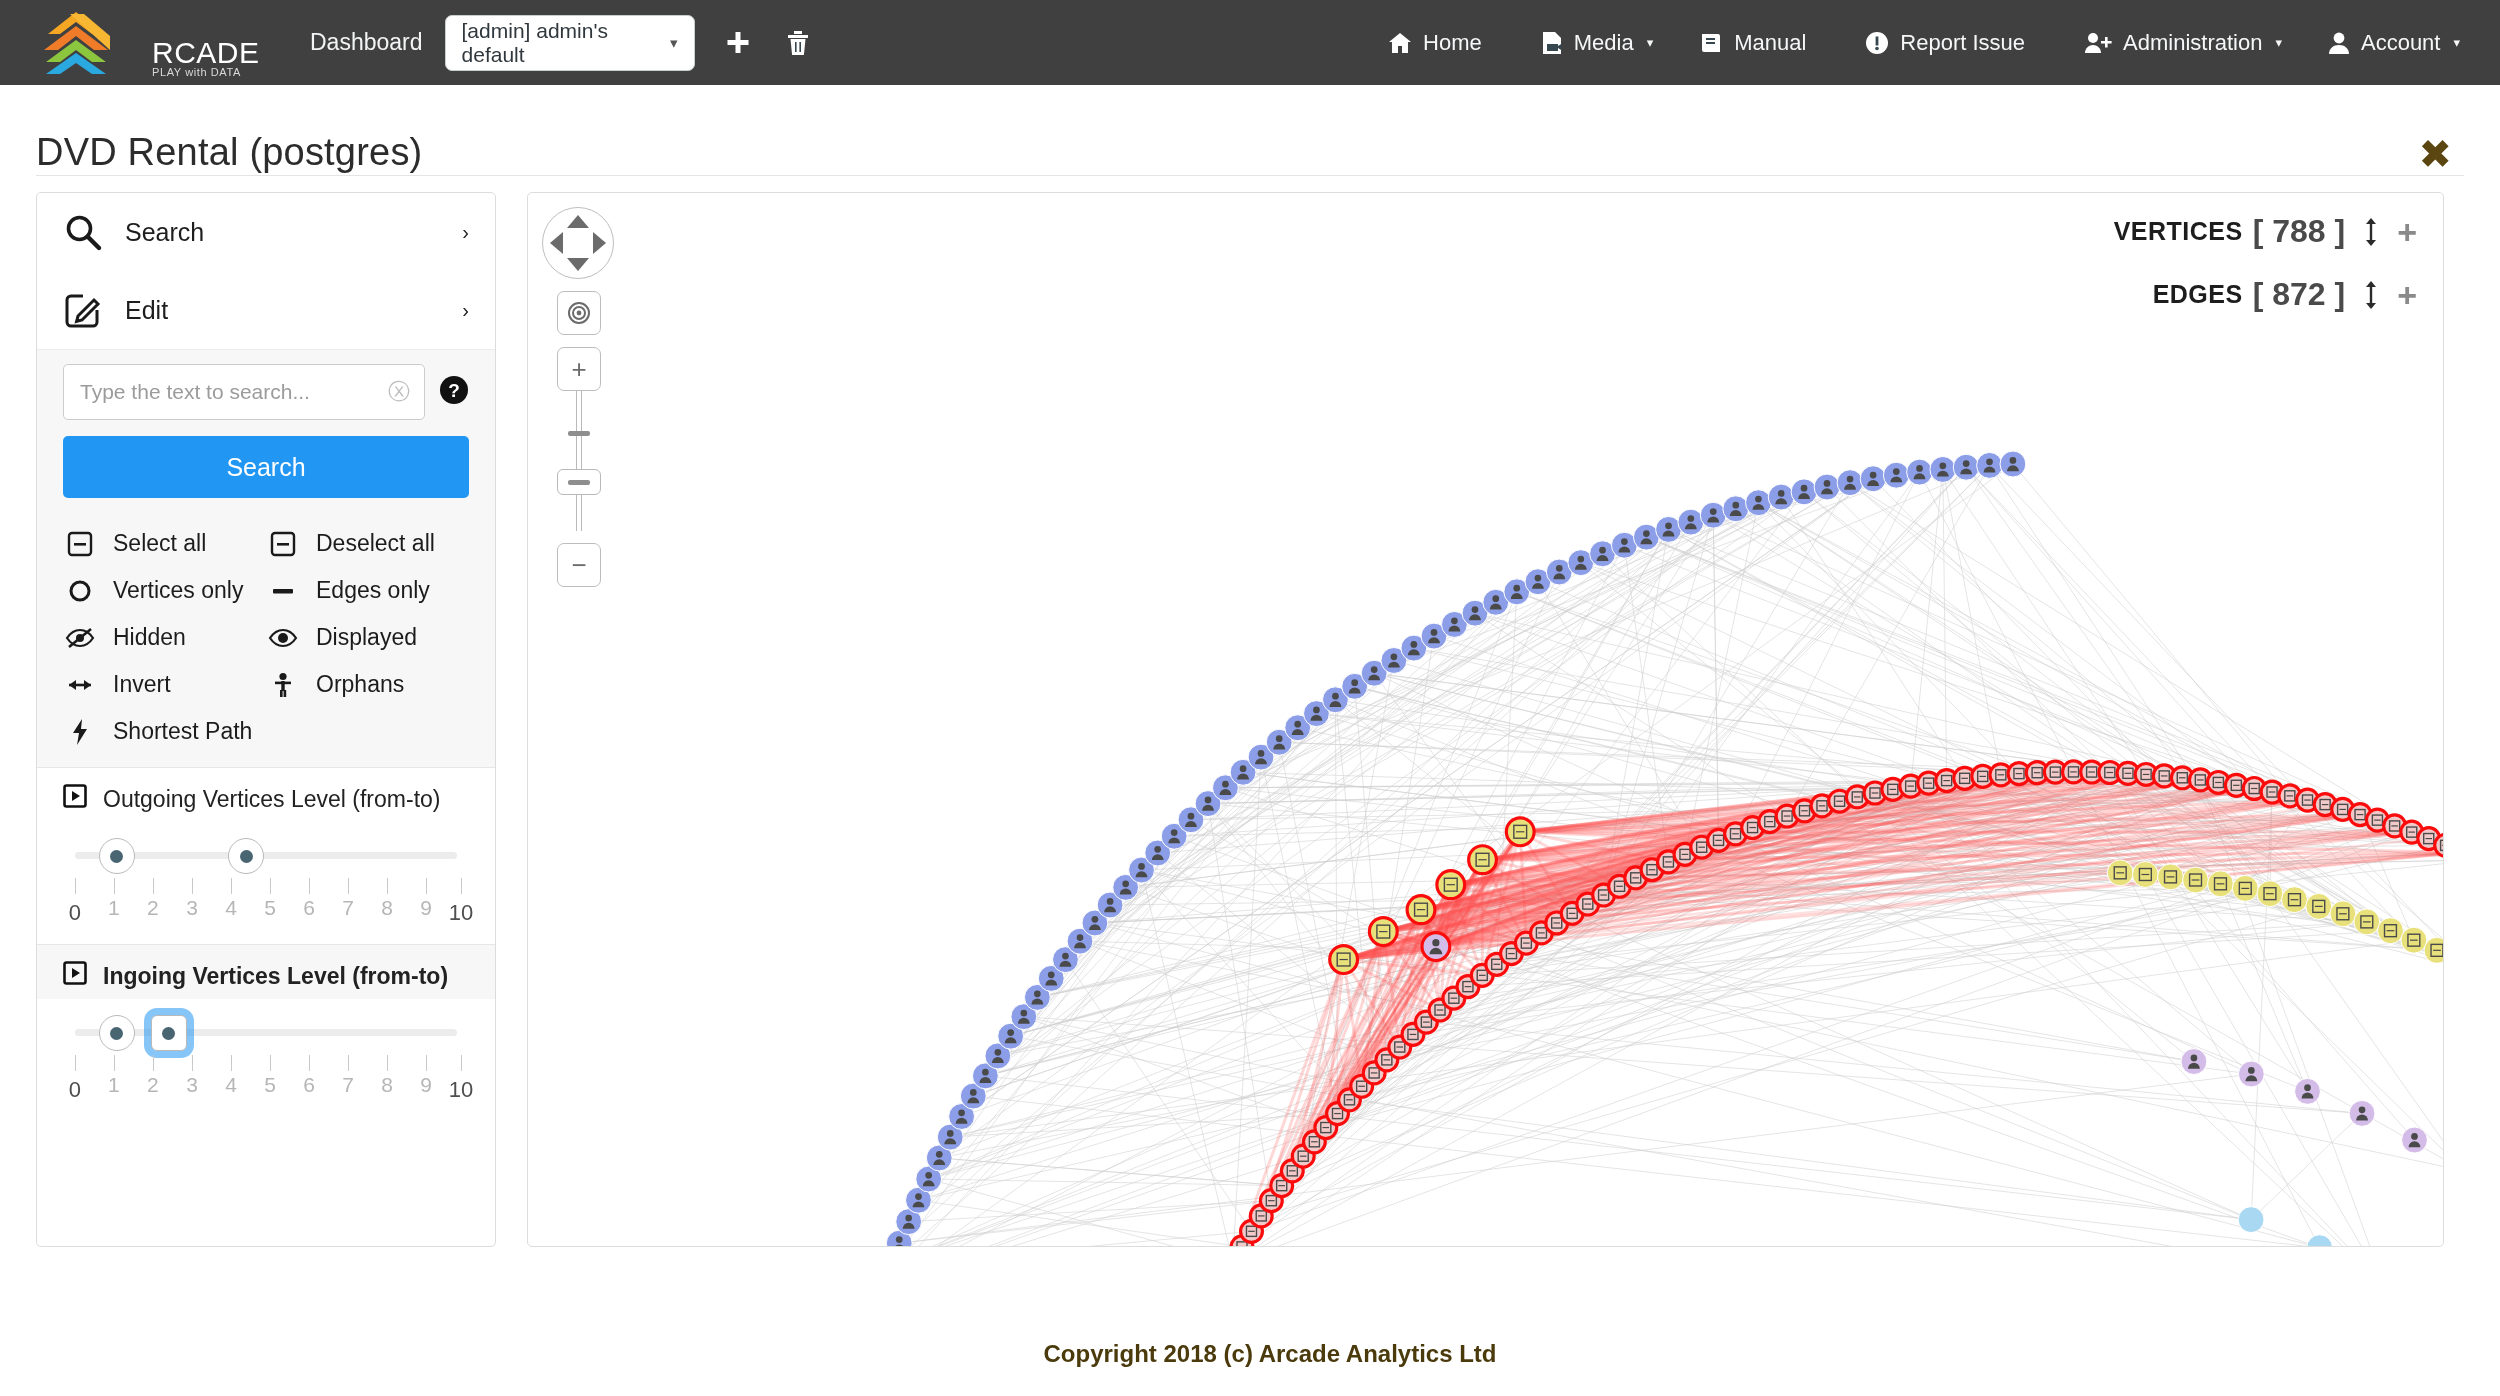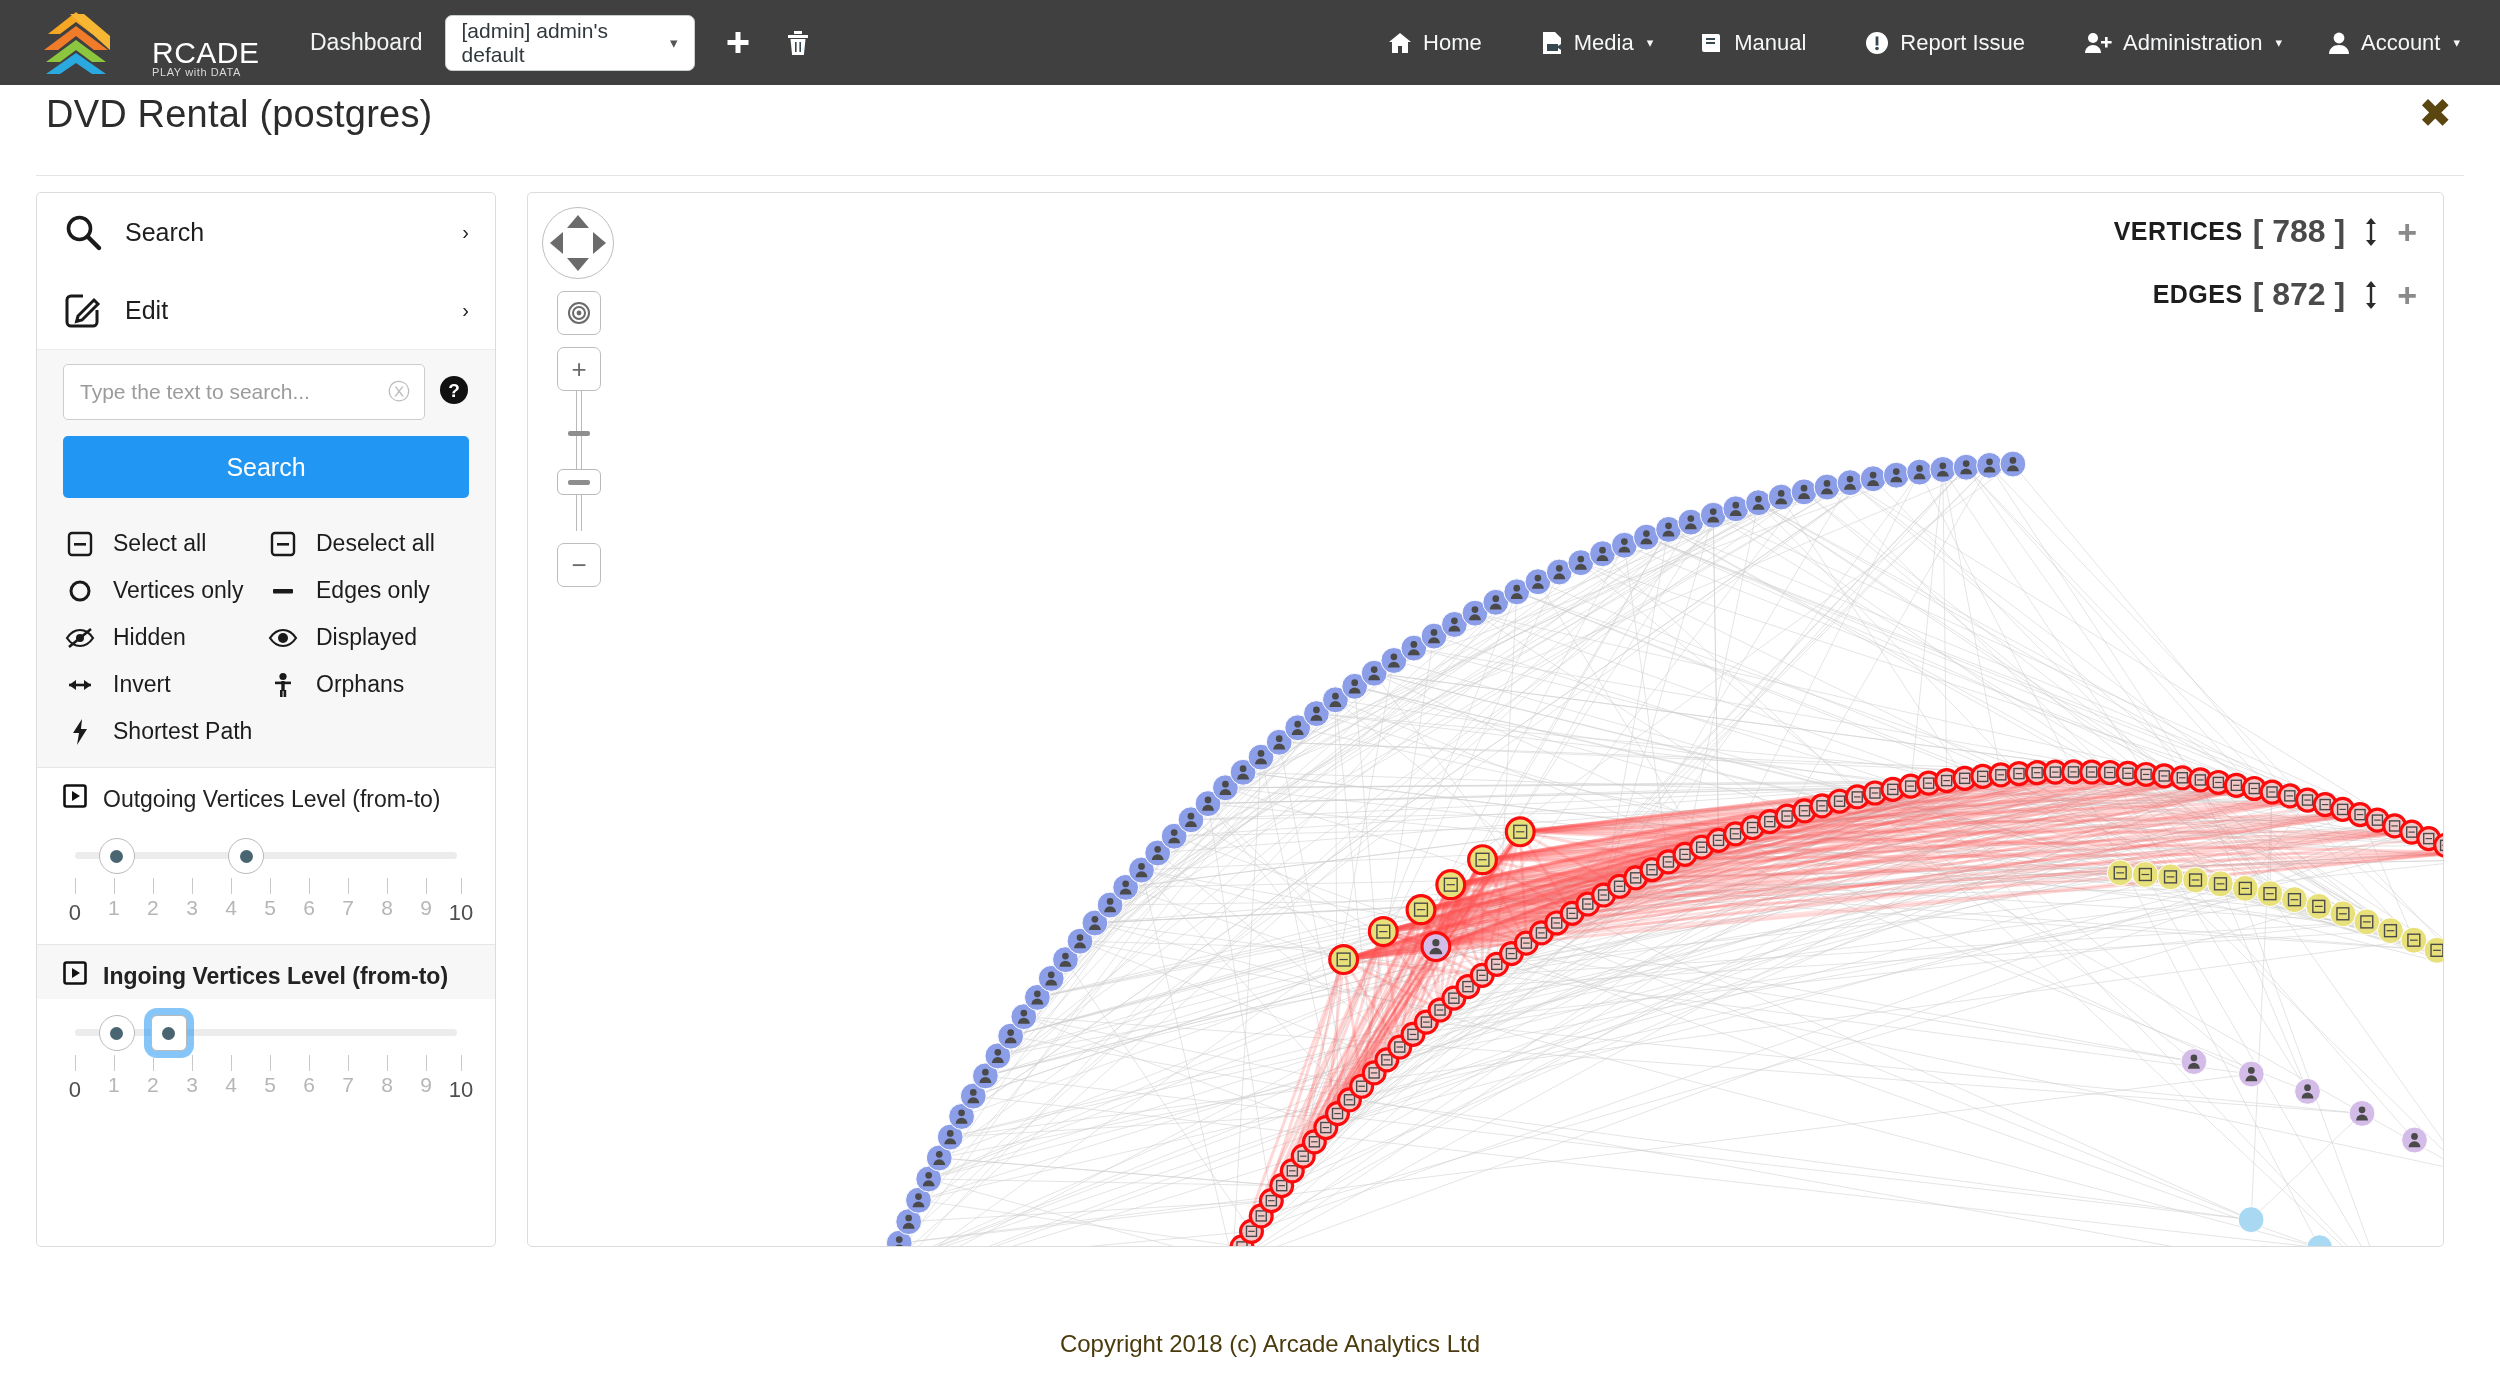--- a/index.html
+++ b/index.html
@@ -43,22 +43,22 @@
   .nav-right { margin-left:auto; display:flex; align-items:center; }
   .nav-item {
     display:flex; align-items:center; gap:11px;
     color:#f5f7f8; font-size:22px; margin-left:46px; cursor:pointer; white-space:nowrap;
   }
   .nav-item .ico { display:flex; align-items:center; }
   .nav-item .carrot { font-size:13px; margin-left:2px; }
 
   
   .titlebar {
-    height:90px; display:flex; align-items:flex-start;
-    padding:8px 36px; position:relative;margin-left:10px;
+    height:90px; display:flex; align-items:flex-end;
+    padding:1px 36px; position:relative;
   }
   .page-title { font-size:38px; color:#2c2c2c; font-weight:400; letter-spacing:0.2px; }
   .close-x {
     margin-left:auto; font-size:40px; line-height:40px; color:#5b4611;
     font-weight:bold; cursor:pointer; font-family:"DejaVu Sans", sans-serif;
     padding-right:12px;
   }
   .title-rule { height:1px; background:#e4e4e4; margin:0 36px; }
 
   
@@ -176,22 +176,22 @@
 
   .legend { position:absolute; right:26px; top:20px; text-align:right; }
   .legend-row { display:flex; align-items:center; justify-content:flex-end; gap:18px; margin-bottom:26px; }
   .legend-name { font-size:25px; font-weight:bold; color:#1d1d1d; letter-spacing:0.5px; }
   .legend-count { font-size:32px; color:#4a4a4a; margin-left:-8px;font-weight:bold;}
   .legend-ico { color:#555; cursor:pointer; display:flex; align-items:center;}
   .legend-plus { color:#8a8a8a; font-size:34px; line-height:24px; cursor:pointer; font-weight:bold;}
 
   
   .footer {
-    position:absolute; left:0; right:0; bottom:38px;
-    text-align:center; font-size:24px; font-weight:normal; color:#4a3a0c;padding-left:40px;
+    position:absolute; left:0; right:0; bottom:28px;
+    text-align:center; font-size:24px; font-weight:bold; color:#4a3a0c;padding-left:40px;
   }
 </style>
 </head>
 <body>
 
 <div class="navbar">
 
   <div class="brand">
     <div class="logo-wrap">
       <svg width="112" height="70" viewBox="0 0 112 70">

